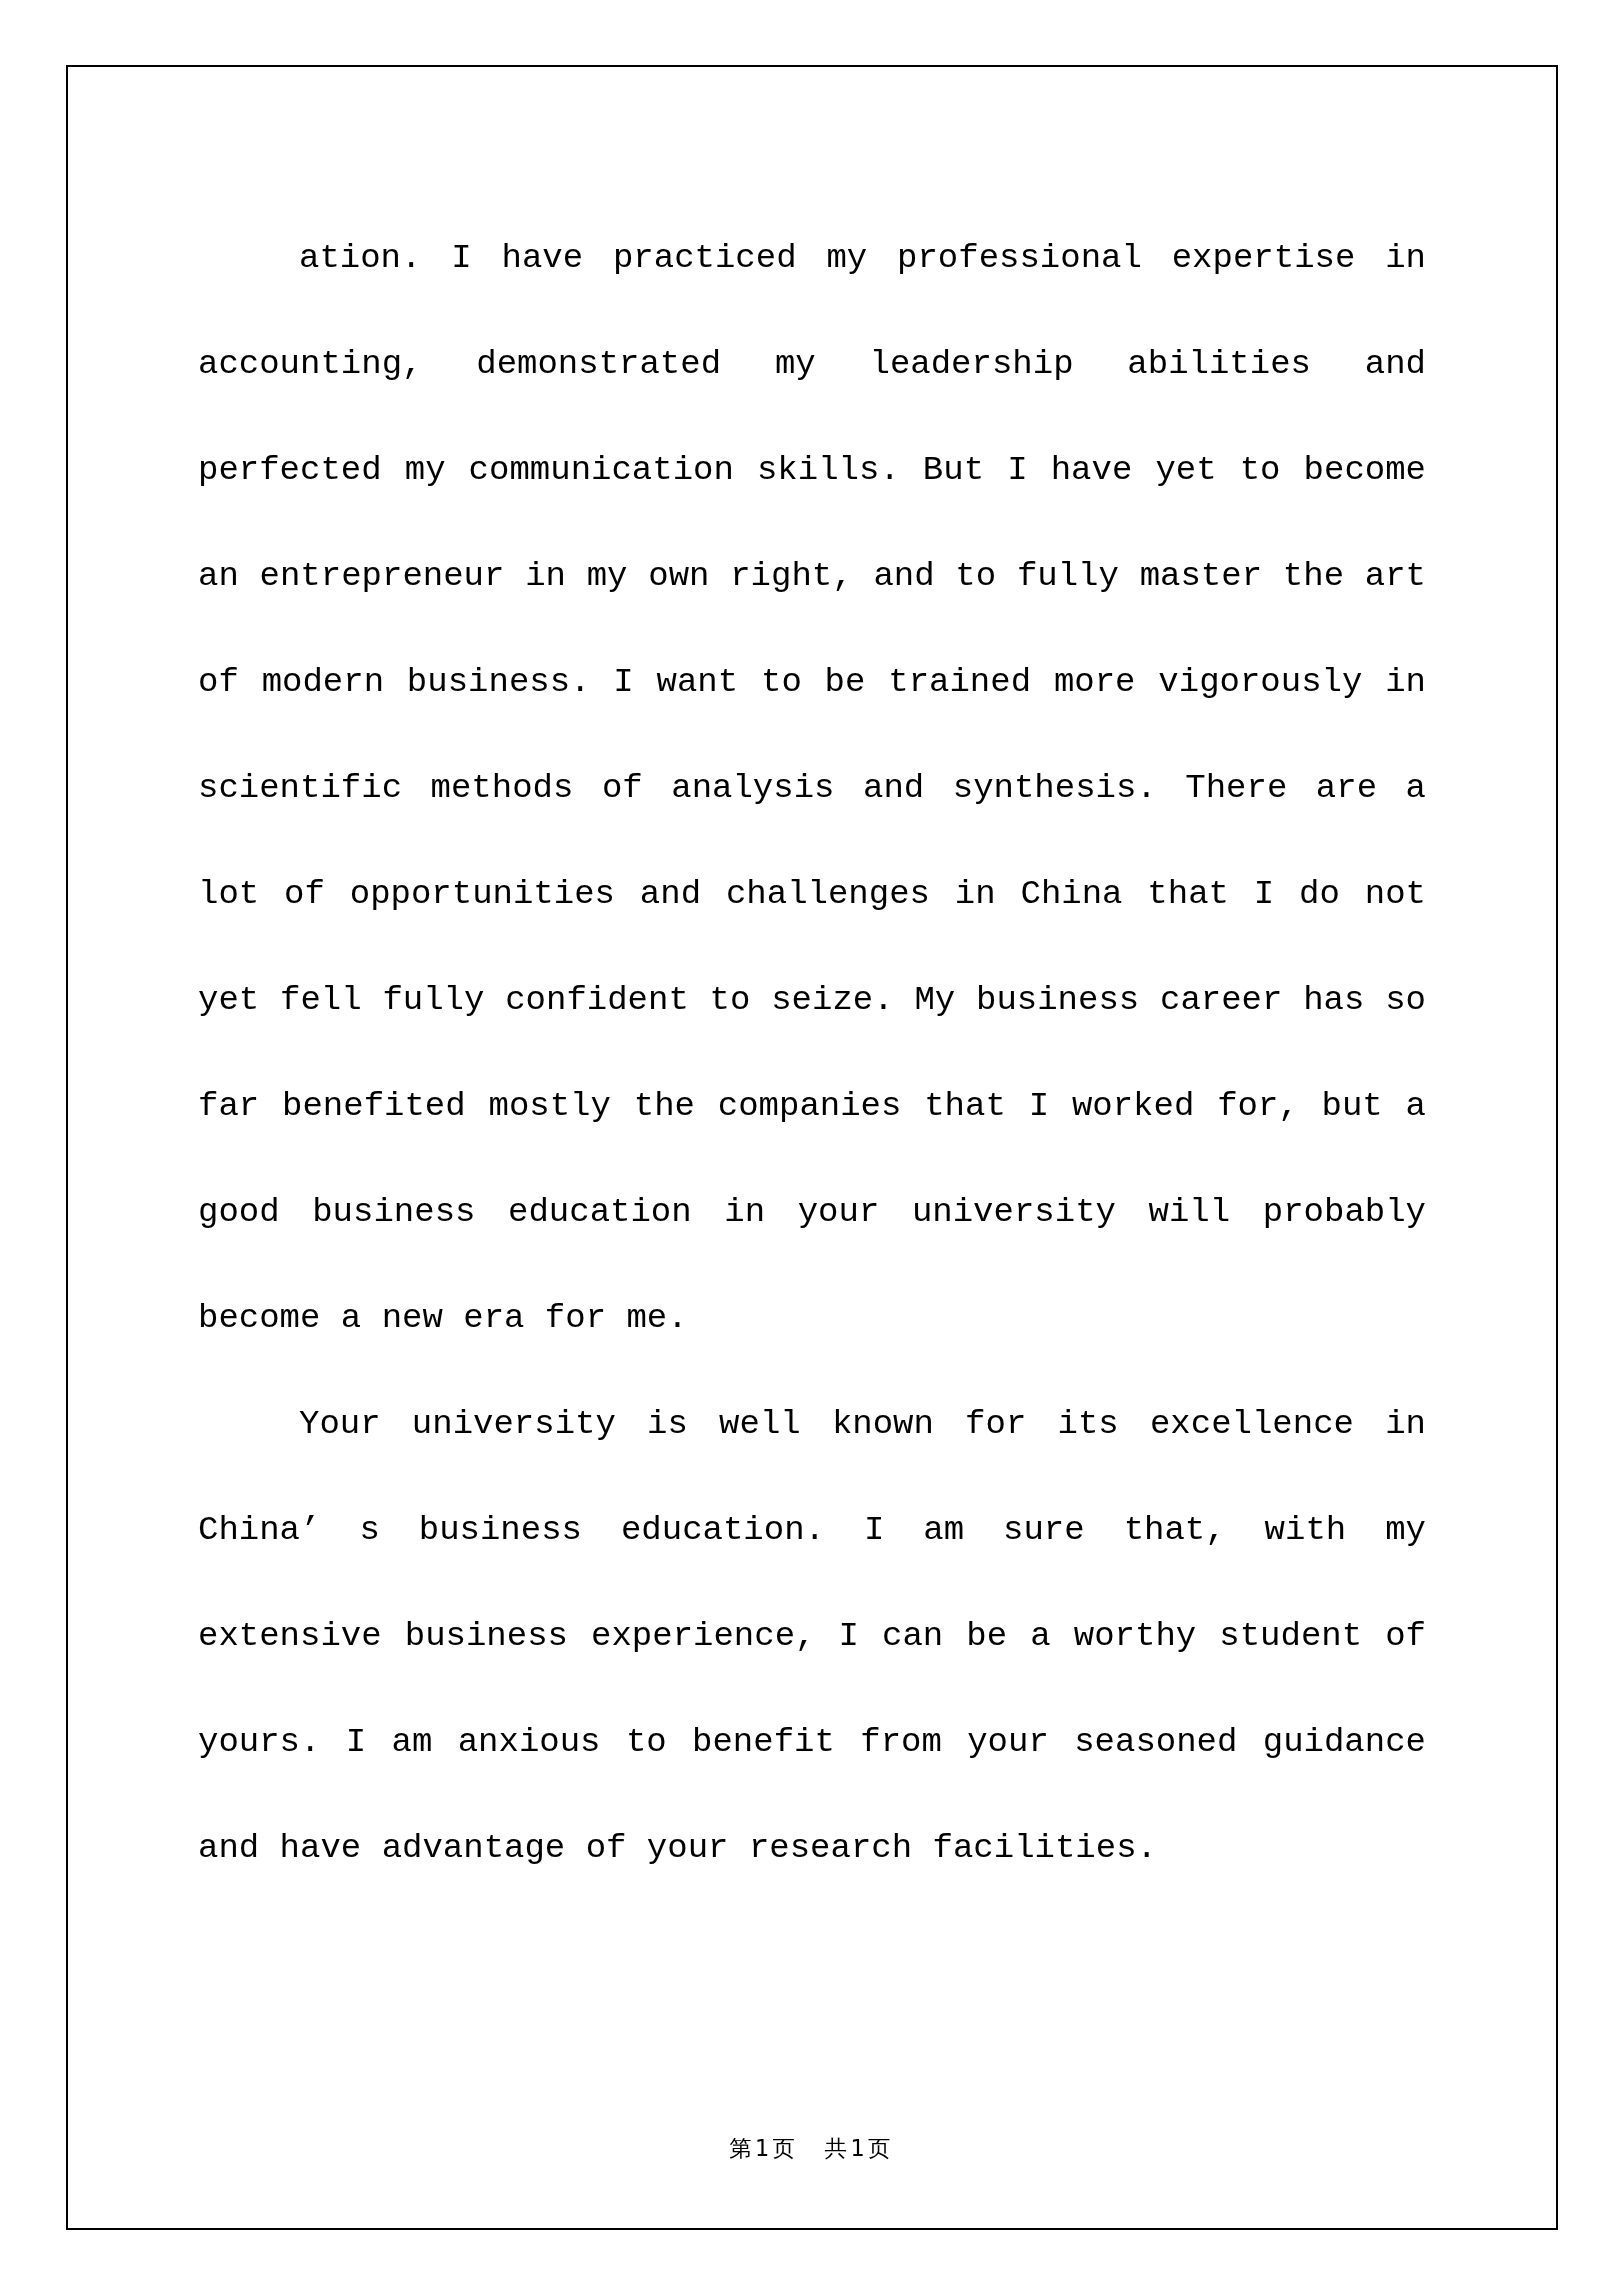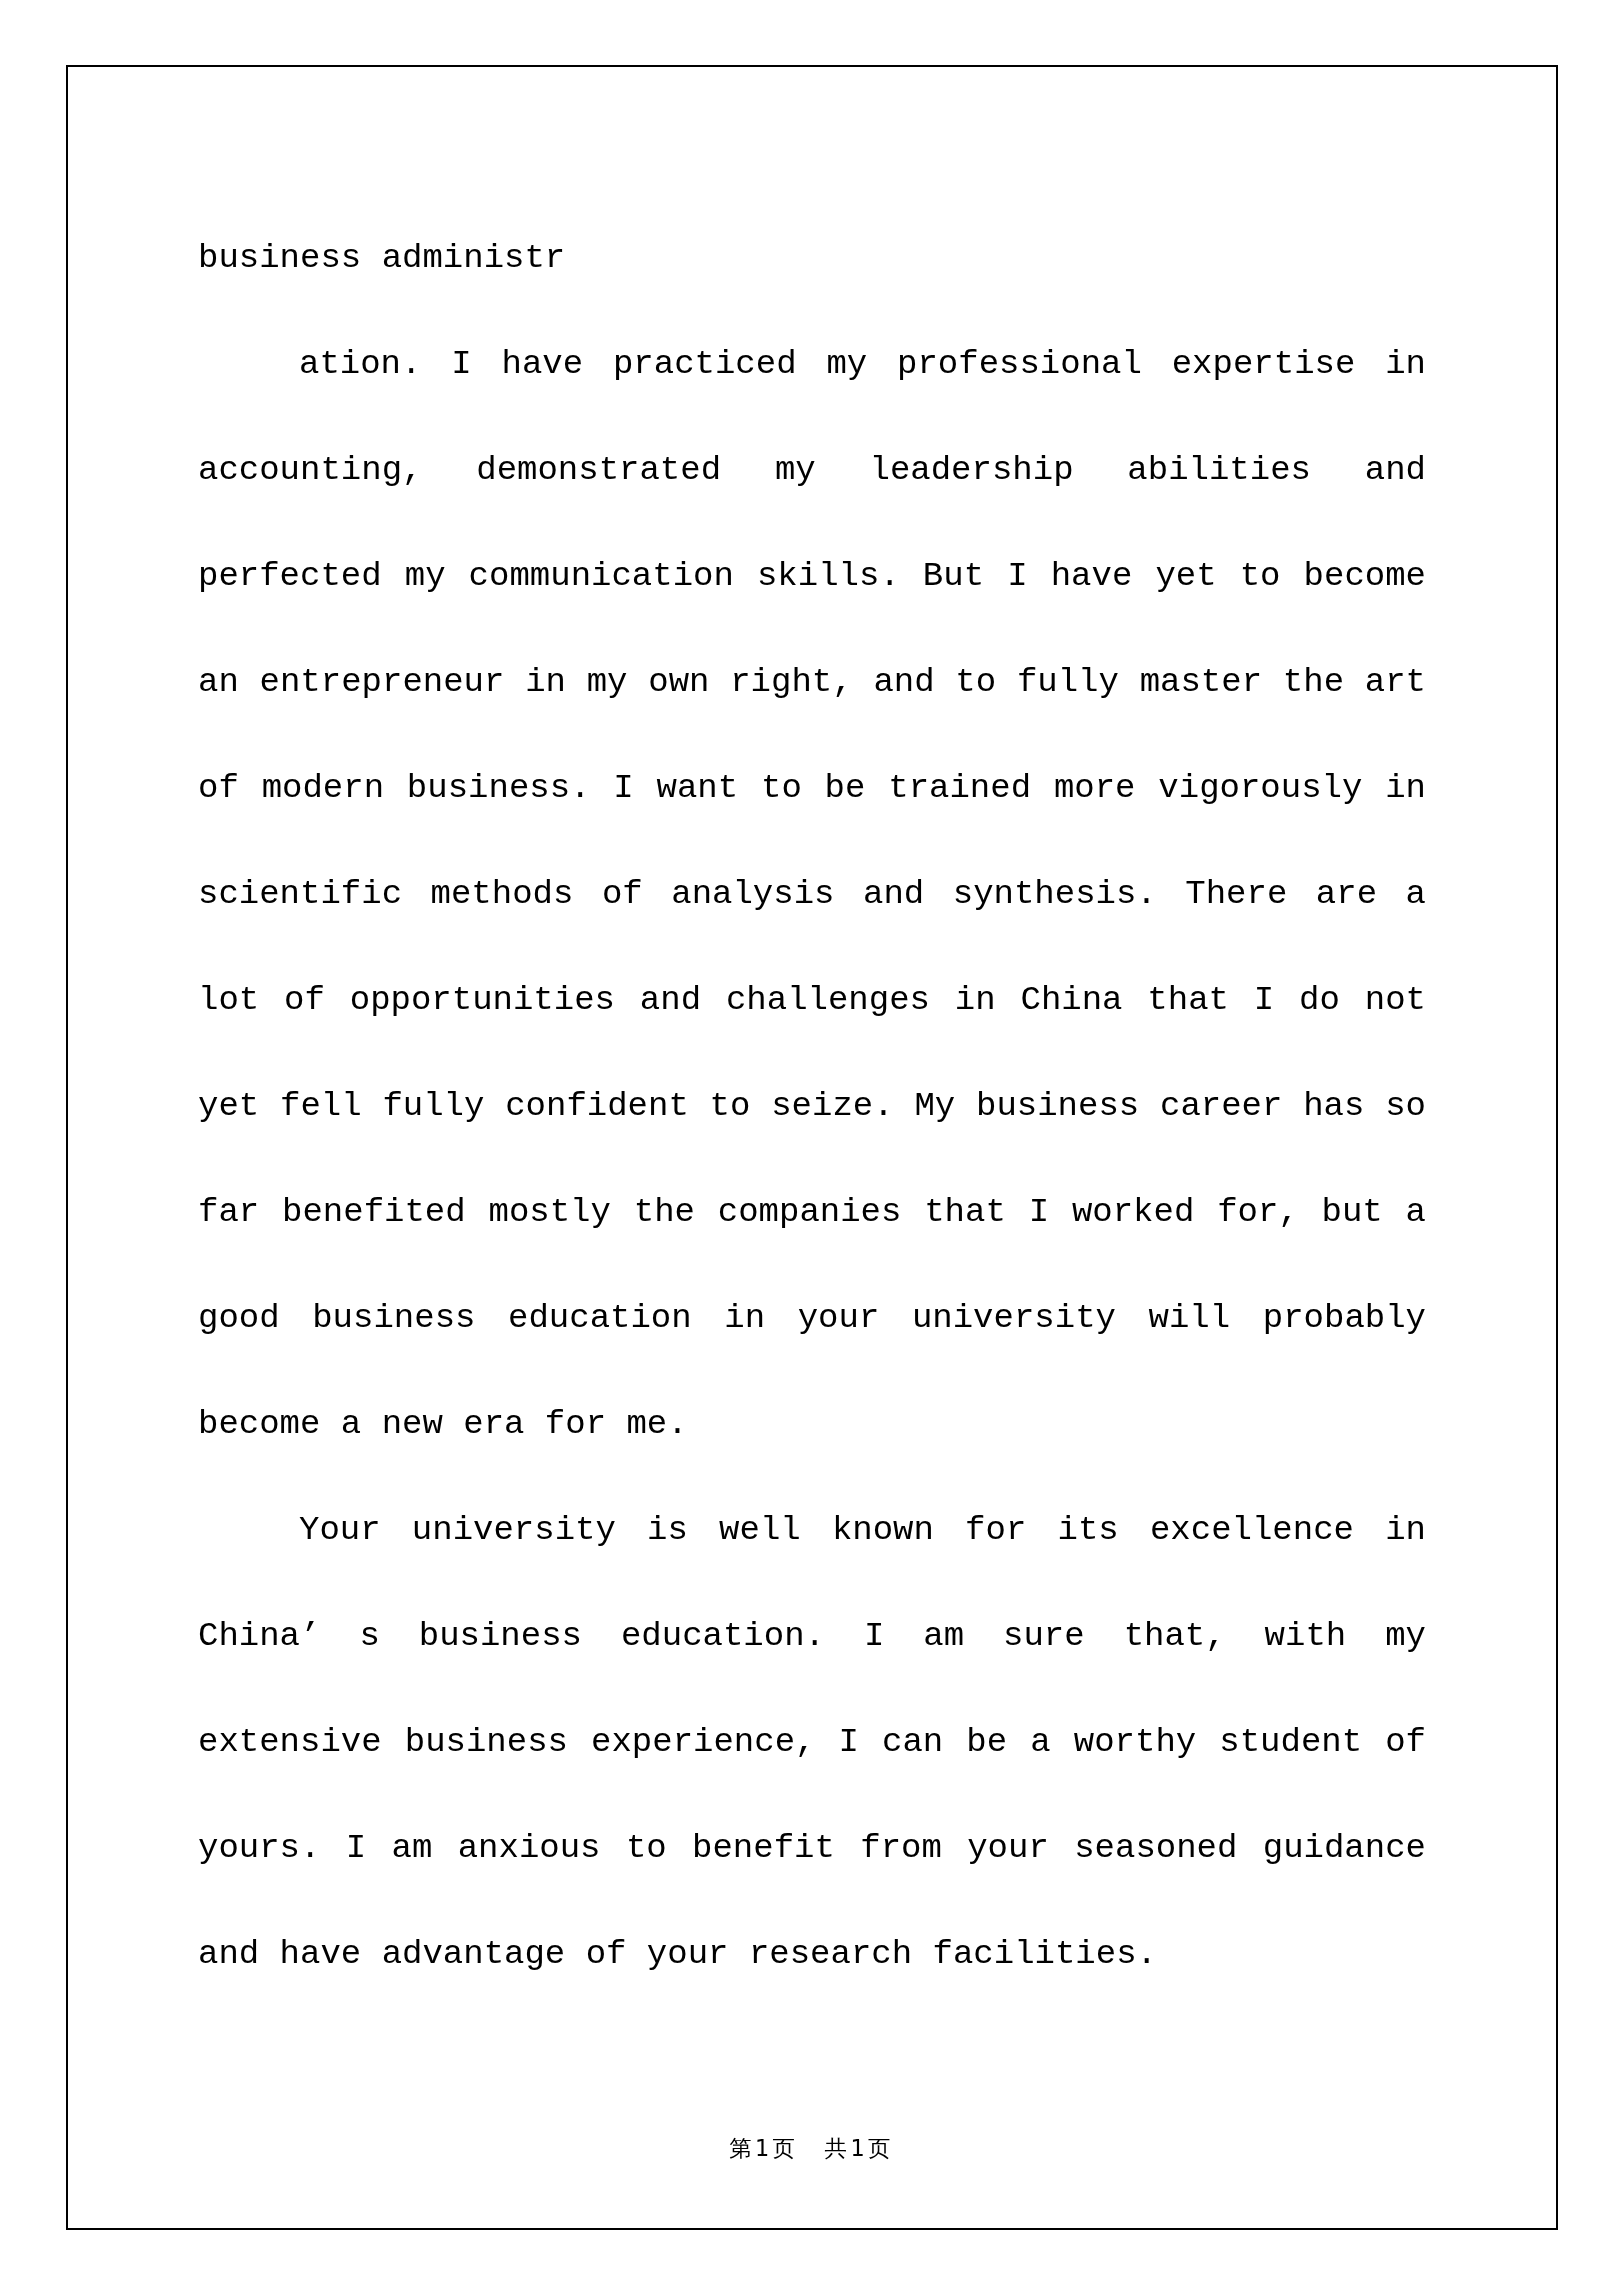--- a/index.html
+++ b/index.html
@@ -53,21 +53,20 @@
     color: var(--color-text, #000000);
   }
 </style>
 </head>
 <body>
 
 <div class="page">
   <div class="page-border"></div>
 
   <div class="content">
-    <p class="para">business administr</p>
     <p class="para indent">ation. I have practiced my professional expertise in accounting, demonstrated my leadership abilities and perfected my communication skills. But I have yet to become an entrepreneur in my own right, and to fully master the art of modern business. I want to be trained more vigorously in scientific methods of analysis and synthesis. There are a lot of opportunities and challenges in China that I do not yet fell fully confident to seize. My business career has so far benefited mostly the companies that I worked for, but a good business education in your university will probably become a new era for me.</p>
     <p class="para indent">Your university is well known for its excellence in China’ s business education. I am sure that, with my extensive business experience, I can be a worthy student of yours. I am anxious to benefit from your seasoned guidance and have advantage of your research facilities.</p>
   </div>
 
   <div class="footer">
     <span>第1页 共1页</span>
   </div>
 </div>
 
 

